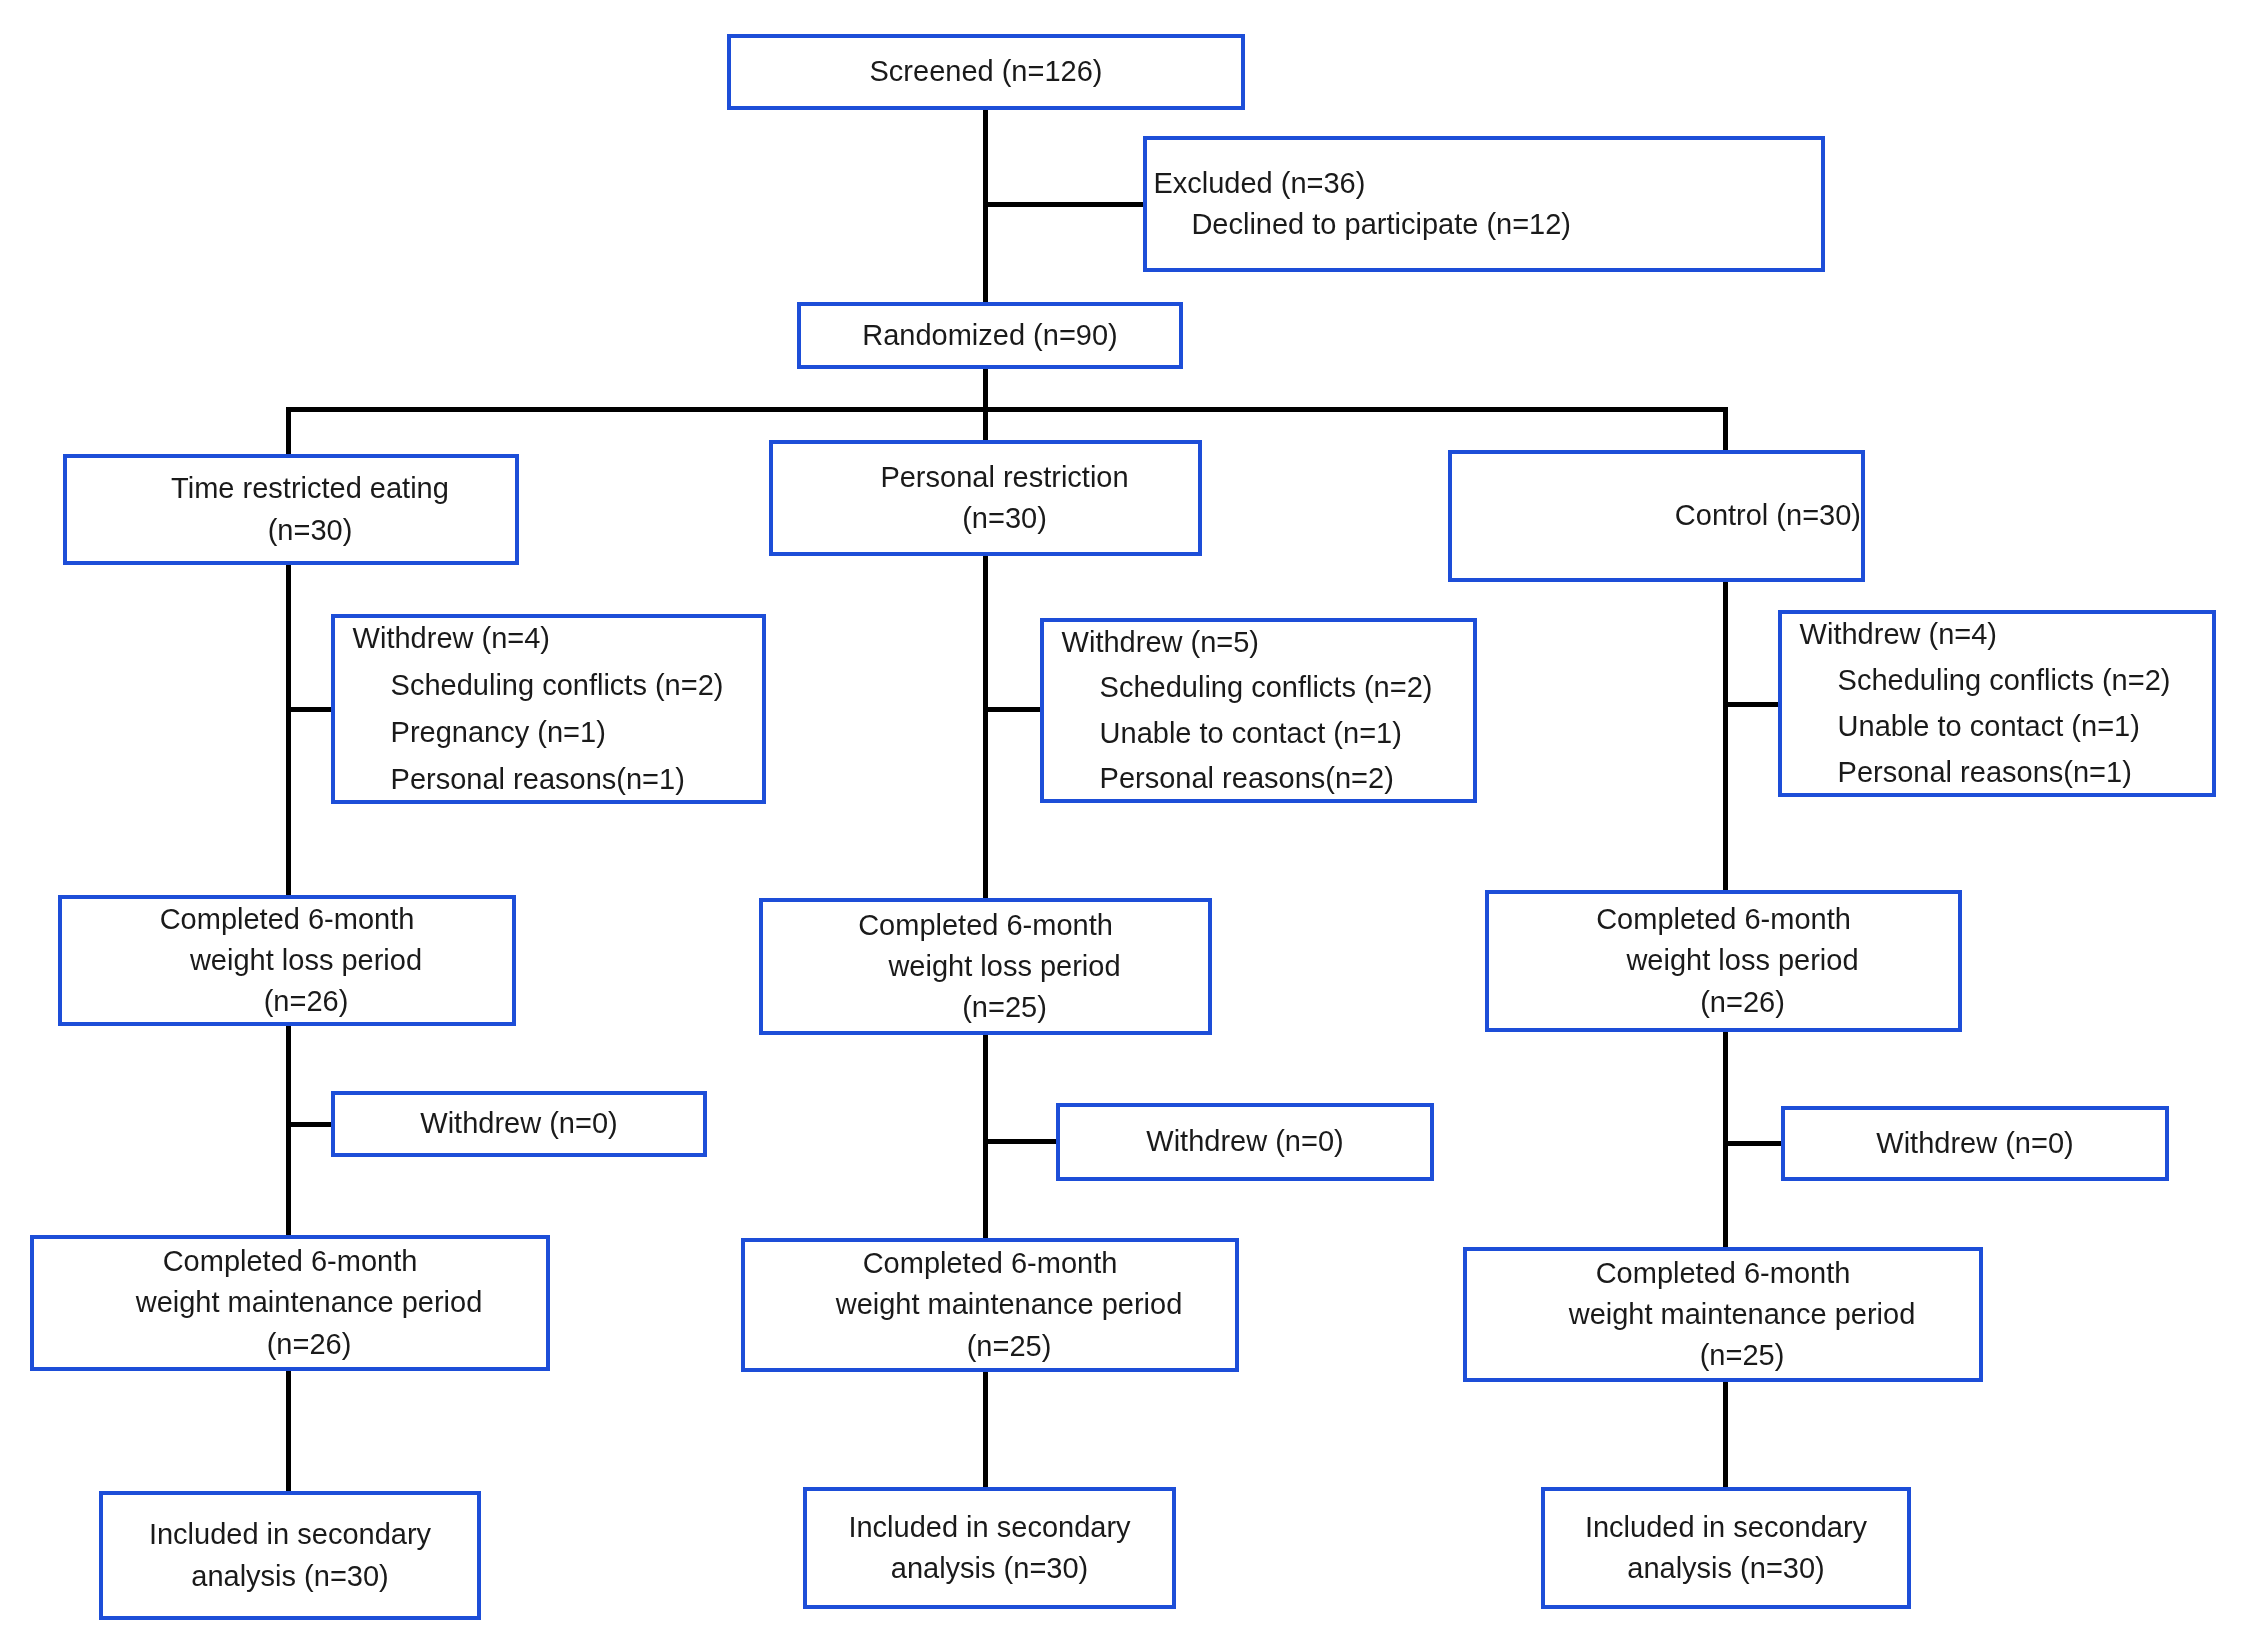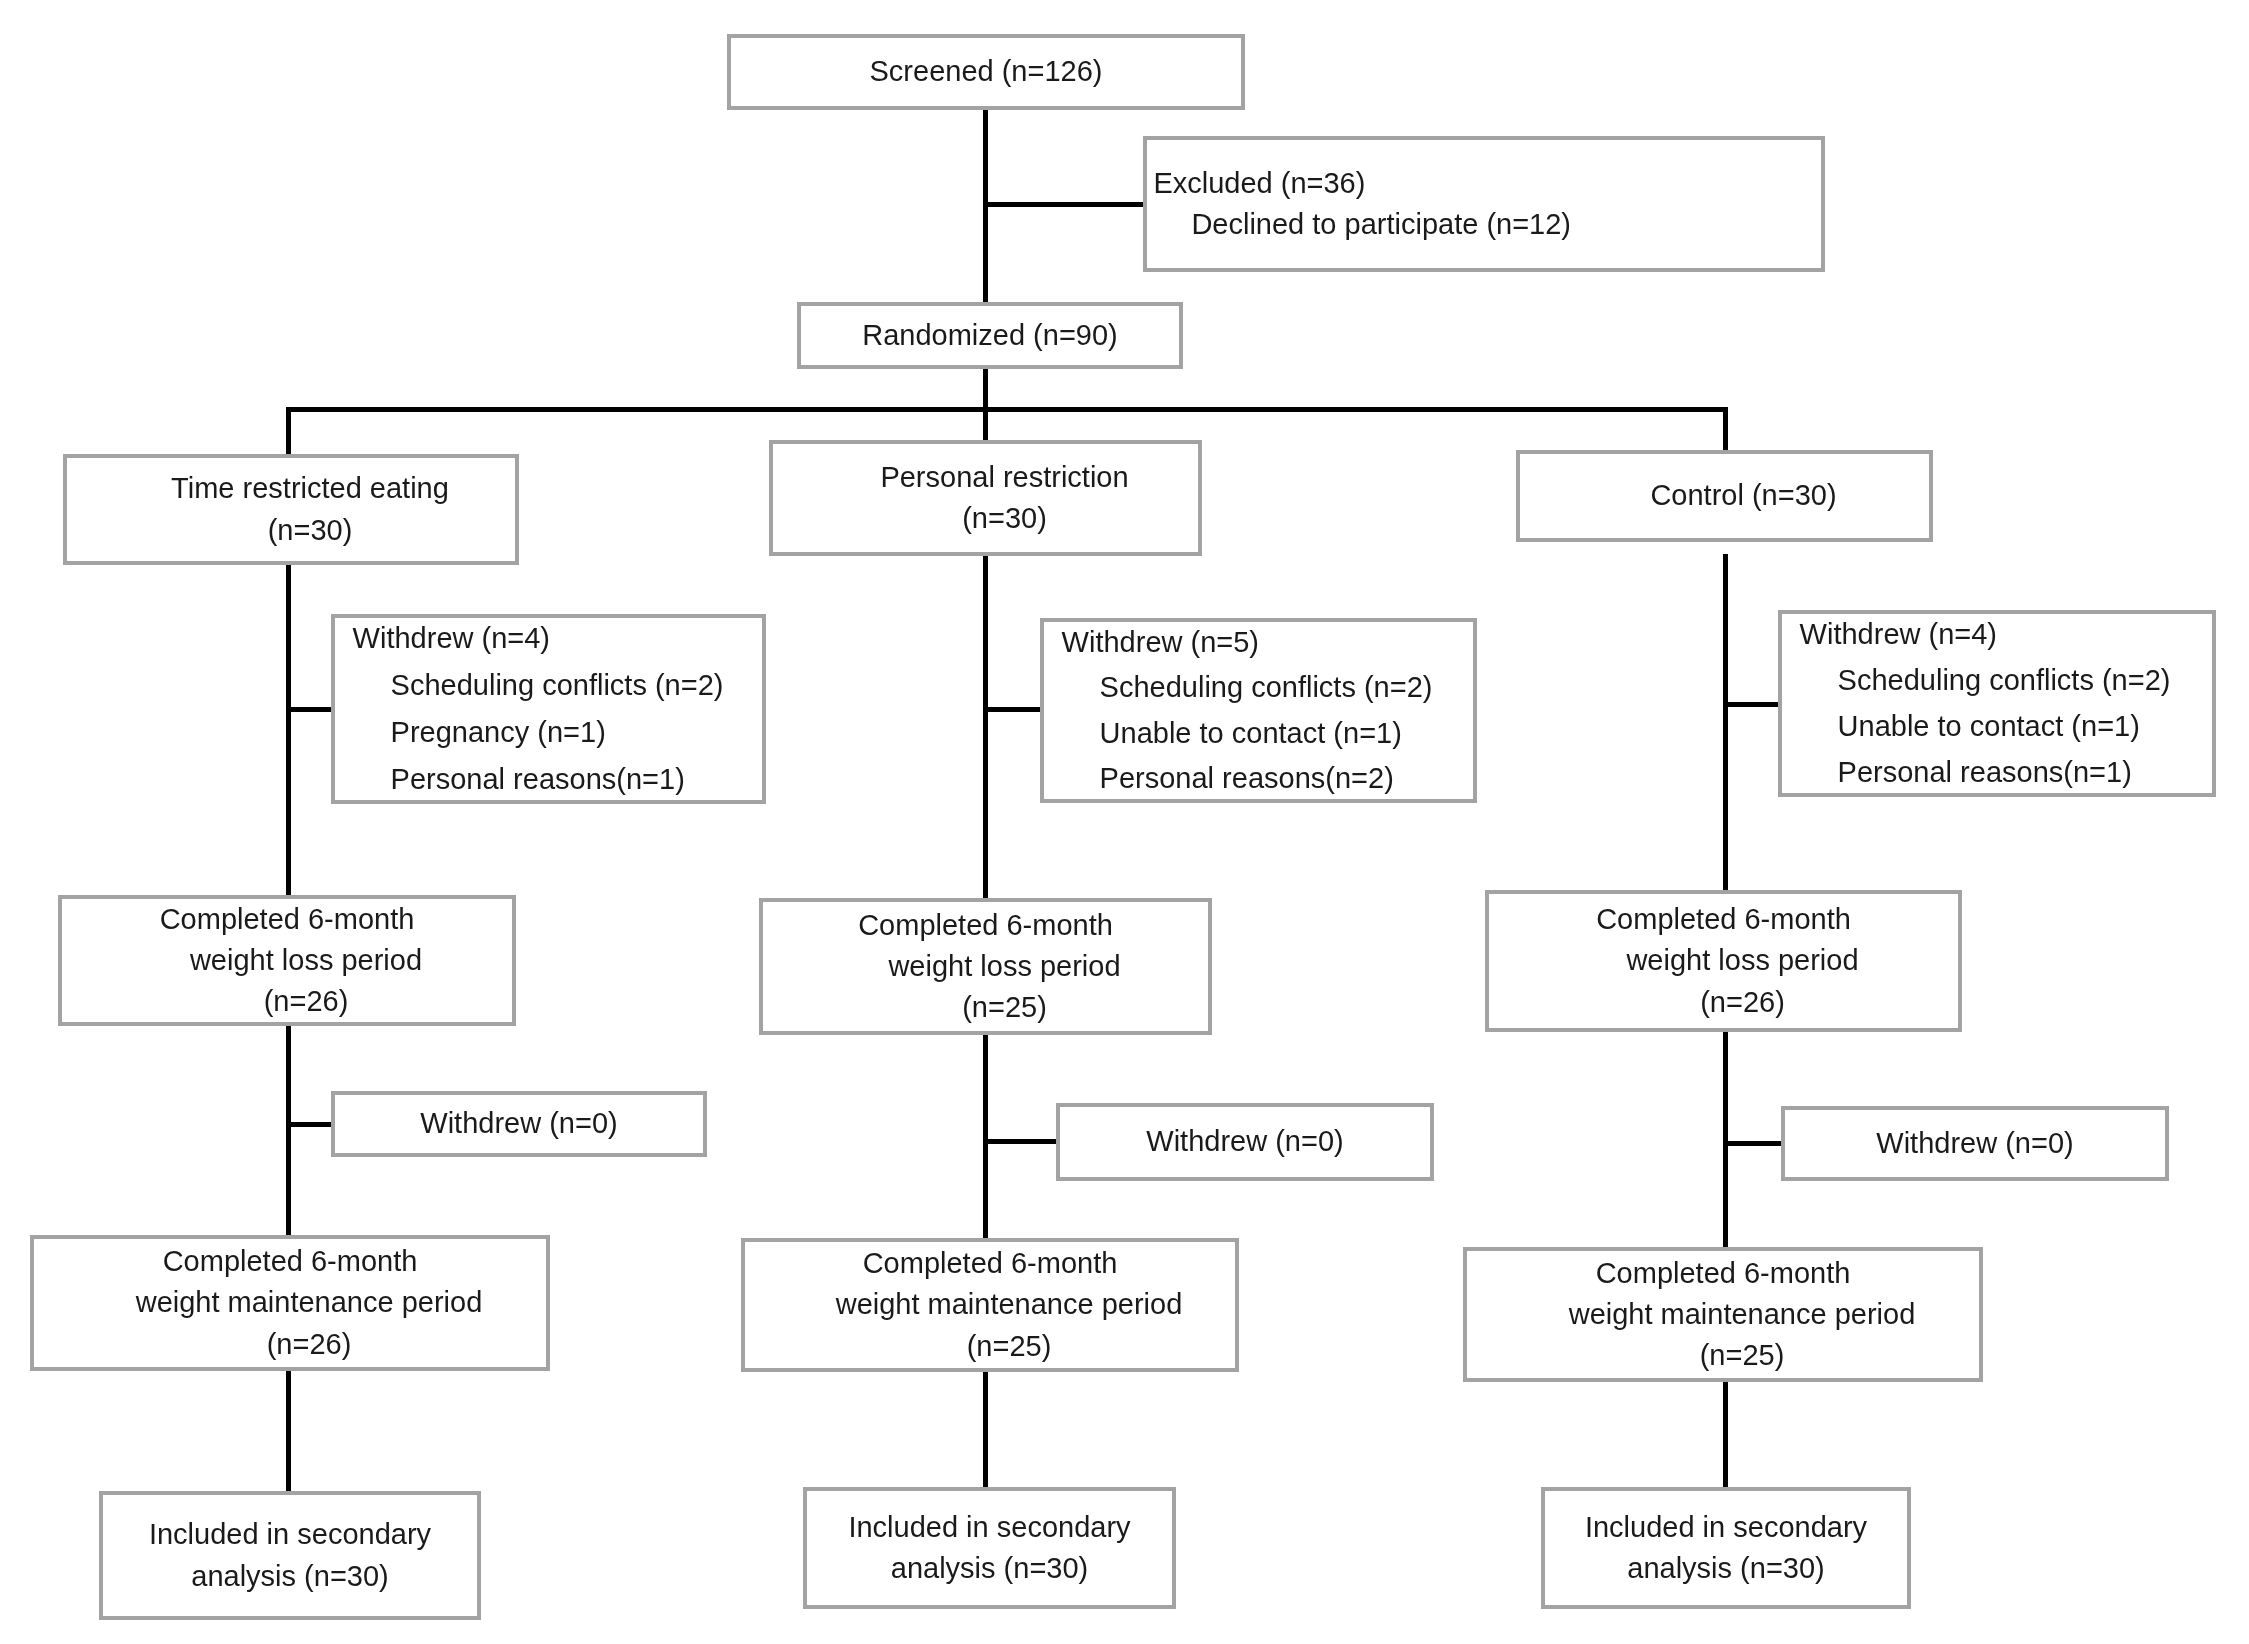--- a/index.html
+++ b/index.html
@@ -8,21 +8,21 @@
   #canvas {
     position: relative;
     width: 2250px;
     height: 1644px;
     background: #ffffff;
     color: #1a1a1a;
     overflow: hidden;
   }
   .box {
     position: absolute;
-    border: 4px solid #a3a3a3;
+    border: 4px solid #1d4ed8;
     background: #ffffff;
     display: flex;
     flex-direction: column;
     justify-content: center;
     font-size: 29px;
     line-height: 1.42;
   }
   .center { align-items: center; text-align: center; }
   .leftalign { align-items: flex-start; text-align: left; }
   .pad { padding-left: 17.6px; padding-right: 18px; justify-content: space-between; }
@@ -79,21 +79,21 @@
   <div class="box center b" style="left:63px; top:454px; width:456px; height:111px;">
     <span data-bind="flow.arms.0.header.0">Time restricted eating</span>
     <span data-bind="flow.arms.0.header.1">(n=30)</span>
   </div>
 
   <div class="box center b" style="left:769px; top:440px; width:433px; height:116px;">
     <span data-bind="flow.arms.1.header.0">Personal restriction</span>
     <span data-bind="flow.arms.1.header.1">(n=30)</span>
   </div>
 
-  <div class="box center b" style="left:1516px; top:450px; width:417px; height:92px;">
+  <div class="box center b" style="left:1448px; top:450px; width:417px; height:132px;align-items:flex-end;">
     <span data-bind="flow.arms.2.header.0">Control (n=30)</span>
   </div>
 
   <div class="box leftalign pad" style="left:331px; top:614px; width:435px; height:190px;">
     <span data-bind="flow.arms.0.withdrew.title">Withdrew (n=4)</span>
     <span class="indent" data-bind="flow.arms.0.withdrew.reasons.0">Scheduling conflicts (n=2)</span>
     <span class="indent" data-bind="flow.arms.0.withdrew.reasons.1">Pregnancy (n=1)</span>
     <span class="indent" data-bind="flow.arms.0.withdrew.reasons.2">Personal reasons(n=1)</span>
   </div>
 

